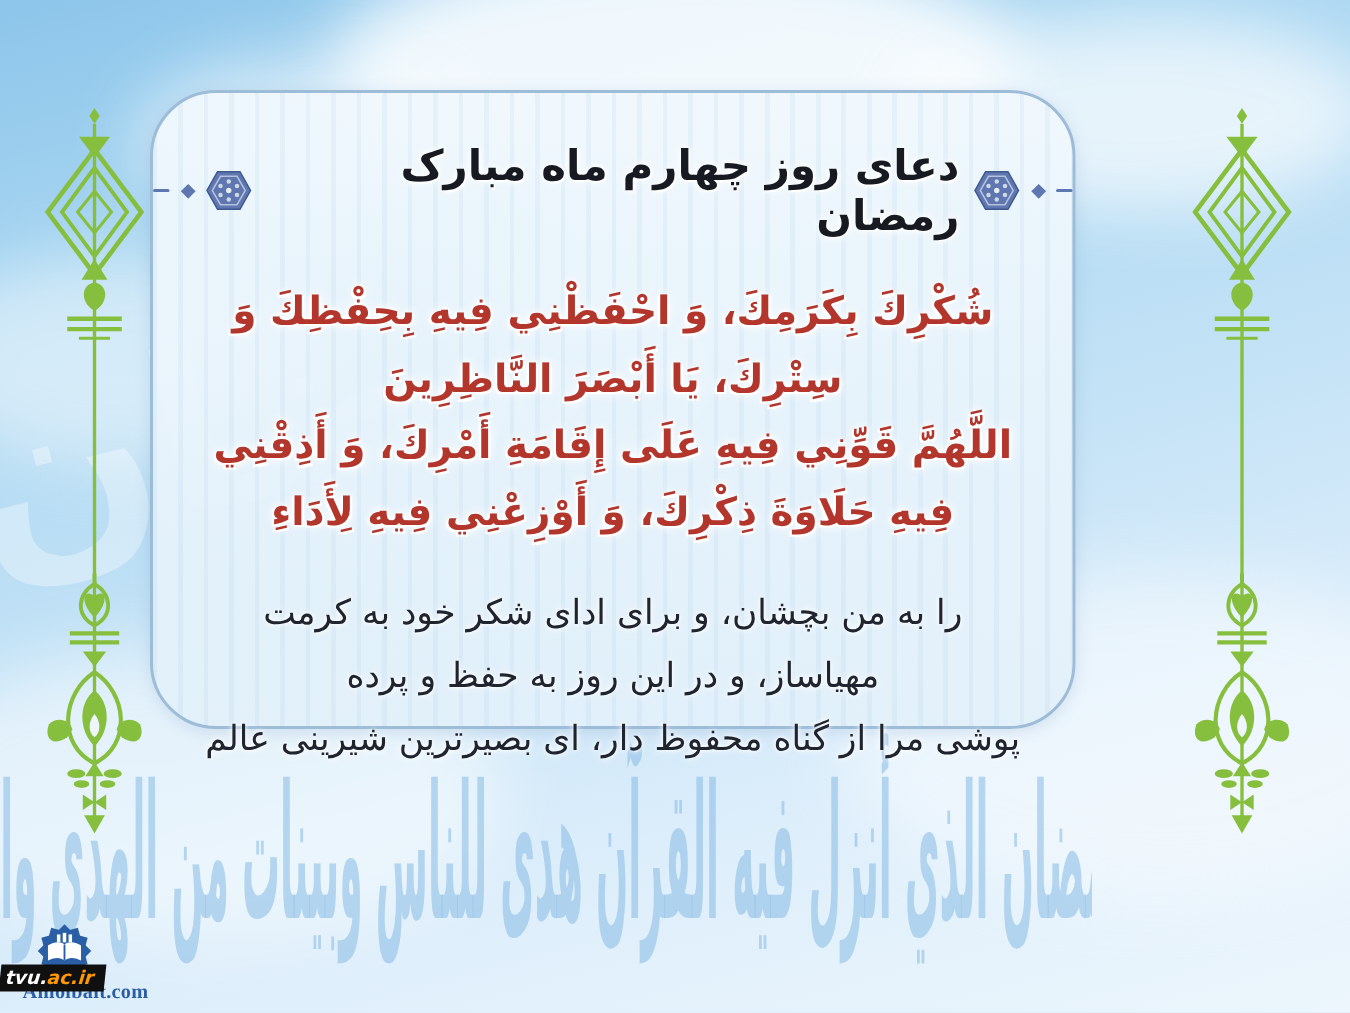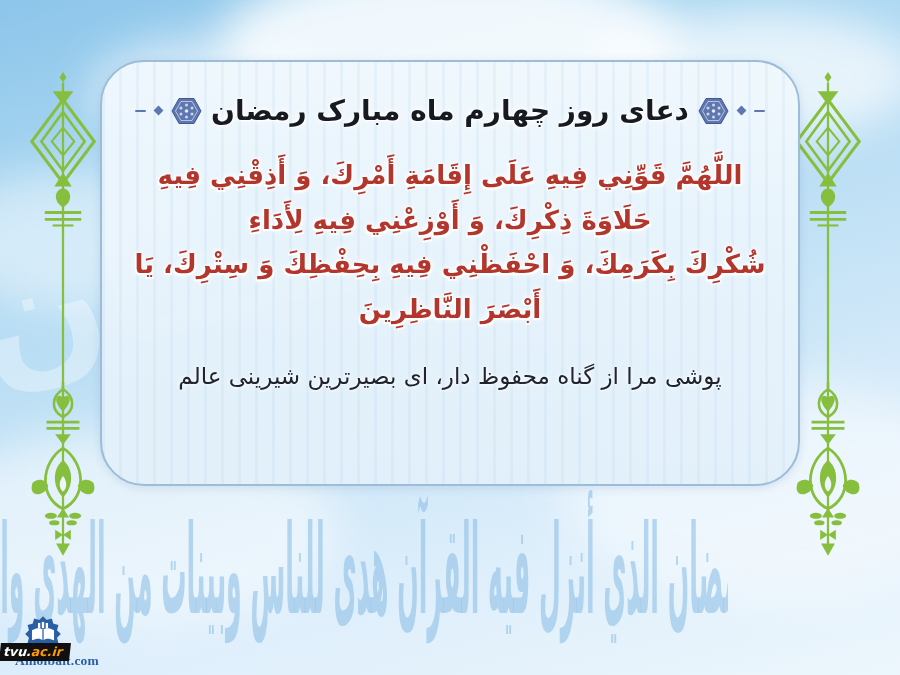--- a/index.html
+++ b/index.html
@@ -15,21 +15,21 @@
   .cloud.c5{left:320px;top:120px;width:300px;height:120px;opacity:.5;}
   .cloud.c6{left:-80px;top:430px;width:420px;height:200px;opacity:.6;}
   .cloud.c7{left:560px;top:380px;width:420px;height:220px;opacity:.55;}
   .faint-callig{position:absolute;left:-30px;top:180px;font-size:150px;font-weight:bold;
     color:rgba(255,255,255,.35);transform:rotate(-14deg);pointer-events:none;user-select:none;}
   
   .ornament{position:absolute;top:32px;width:78px;height:562px;}
   .ornament.left{left:24px;}
   .ornament.right{left:789px;}
   
-  .card{position:absolute;left:100px;top:60px;width:700px;height:426px;
+  .card{position:absolute;left:100px;top:60px;width:617px;height:426px;
     border:2px solid #9cbcd8;border-radius:44px;box-sizing:border-box;
     background:
       repeating-linear-gradient(90deg,rgba(170,205,233,.16) 0 3px,rgba(255,255,255,0) 3px 17px),
       linear-gradient(180deg,rgba(240,248,253,.95) 0%,rgba(226,240,250,.92) 100%);
     box-shadow:0 2px 10px rgba(90,130,170,.18);}
   .title-row{display:flex;align-items:center;justify-content:center;gap:9px;margin-top:32px;}
   .page-title{font-size:28px;font-weight:bold;color:#181a22;direction:rtl;
     text-shadow:0 0 4px #fff,0 0 8px #fff,1px 1px 0 #fff;}
   .hexagon-icon{display:inline-block;line-height:0;}
   .mini-diamond{width:7px;height:7px;background:#5e77b0;transform:rotate(45deg);display:inline-block;}
@@ -174,25 +174,26 @@
           <circle cx="15.5" cy="20" r="1.5" fill="rgba(255,255,255,.7)"></circle>
           <circle cx="10" cy="17" r="1.5" fill="rgba(255,255,255,.7)"></circle>
           <circle cx="10" cy="11" r="1.5" fill="rgba(255,255,255,.7)"></circle>
         </svg>
       </span>
       <span class="mini-diamond"></span>
       <span class="mini-dash"></span>
     </div>
 
     <div class="arabic-block" lang="ar">
+      <div class="arabic-line">شُكْرِكَ بِكَرَمِكَ، وَ احْفَظْنِي فِيهِ بِحِفْظِكَ وَ سِتْرِكَ، يَا أَبْصَرَ النَّاظِرِينَ</div>
       <div class="arabic-line">اللَّهُمَّ قَوِّنِي فِيهِ عَلَى إِقَامَةِ أَمْرِكَ، وَ أَذِقْنِي فِيهِ حَلَاوَةَ ذِكْرِكَ، وَ أَوْزِعْنِي فِيهِ لِأَدَاءِ</div>
-      <div class="arabic-line">شُكْرِكَ بِكَرَمِكَ، وَ احْفَظْنِي فِيهِ بِحِفْظِكَ وَ سِتْرِكَ، يَا أَبْصَرَ النَّاظِرِينَ</div>
     </div>
 
     <div class="persian-block" lang="fa">
+      <div class="persian-line">را به من بچشان، و برای ادای شکر خود به کرمت مهیاساز، و در این روز به حفظ و پرده</div>
       <div class="persian-line">پوشی مرا از گناه محفوظ دار، ای بصیرترین شیرینی عالم</div>
     </div>
   </div>
 
   <div class="logo-badge">
     <svg width="42" height="42" viewBox="0 0 40 40">
       <rect x="8" y="8" width="24" height="24" fill="#2b5fa5" transform="rotate(15 20 20)"></rect>
       <rect x="8" y="8" width="24" height="24" fill="#2b5fa5" transform="rotate(45 20 20)"></rect>
       <rect x="8" y="8" width="24" height="24" fill="#2b5fa5" transform="rotate(75 20 20)"></rect>
       <circle cx="20" cy="20" r="13.5" fill="#2b5fa5"></circle>

